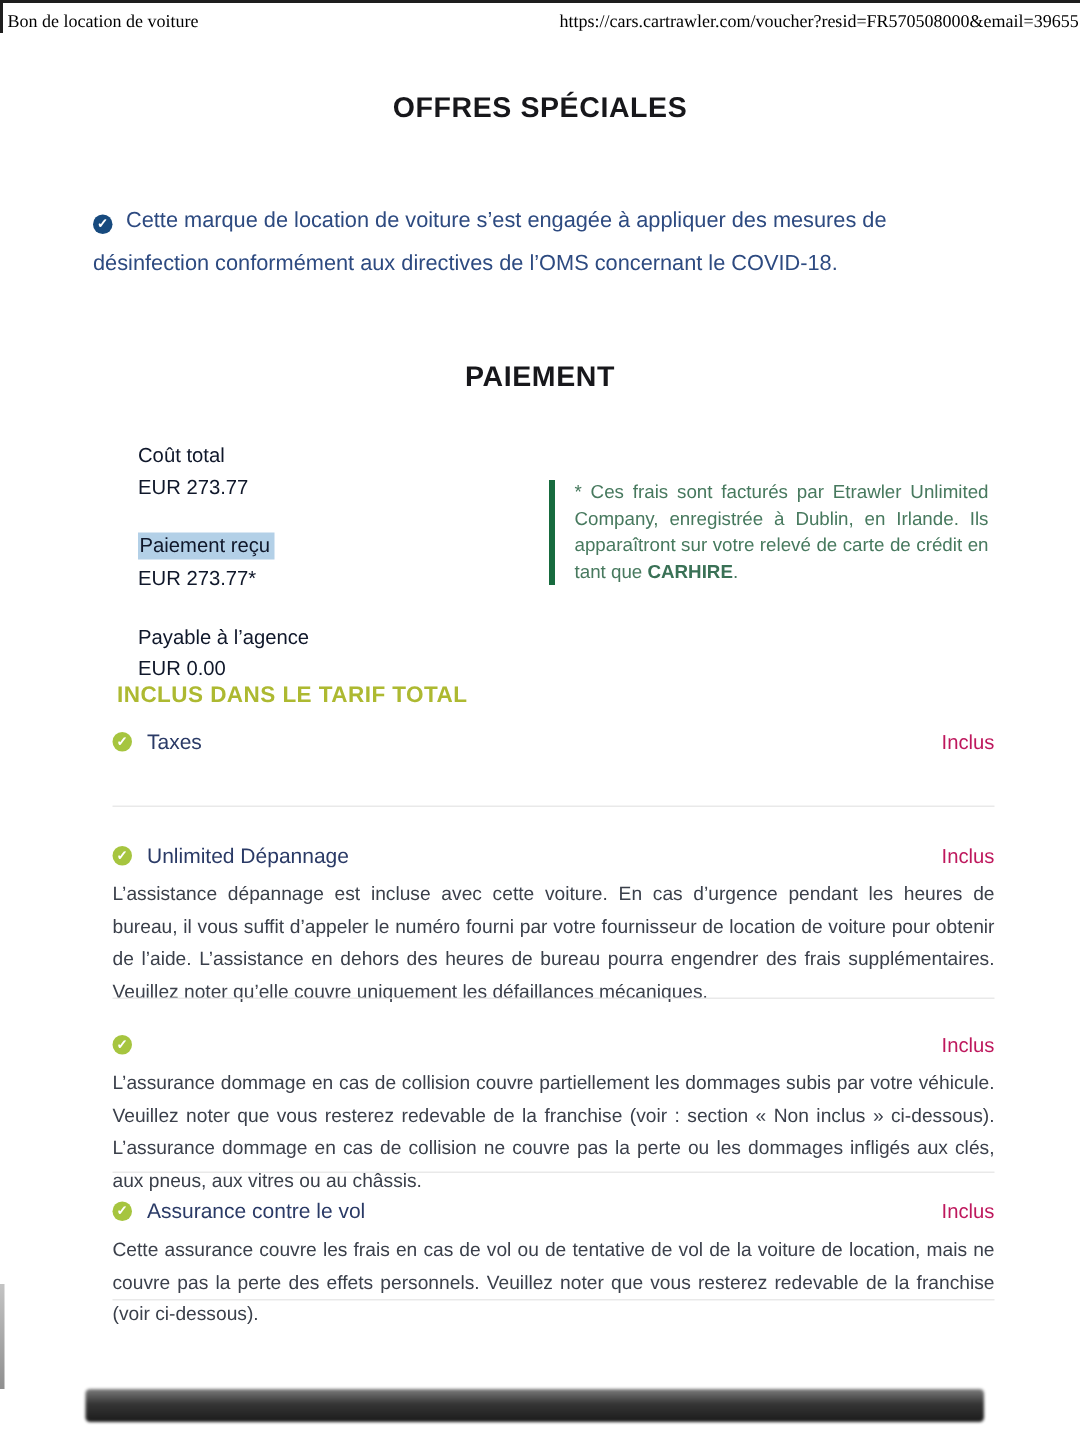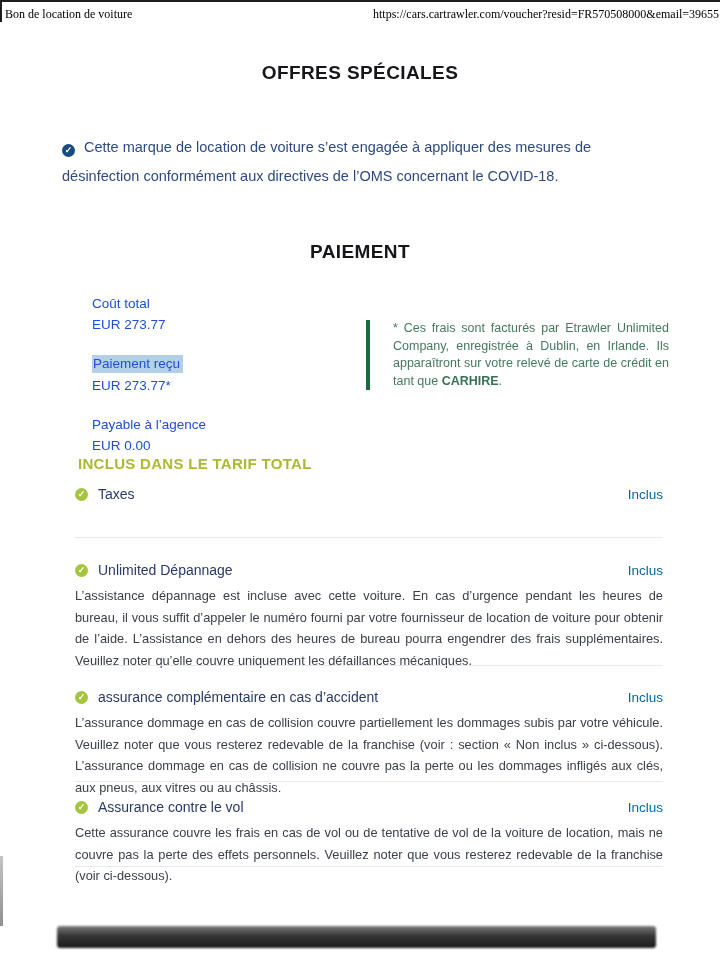--- a/index.html
+++ b/index.html
@@ -30,46 +30,46 @@
   .payment-heading { top: 241px; }
 
   
   .covid { top: 133px; left: 62px; width: 548px; font-size: 14.5px; line-height: 29px;
     color: #2d4a80; }
   .covid-icon { display: inline-block; width: 13px; height: 13px; border-radius: 50%;
     background: #174a7e; color: #fff; font-size: 9px; line-height: 13px; text-align: center;
     font-weight: 700; vertical-align: -1px; margin-right: 9px; }
 
   
-  .pay { left: 92px; font-size: 13.5px; color: #1d4ed8; white-space: nowrap; }
+  .pay { left: 92px; font-size: 13.5px; color: #0f172a; white-space: nowrap; }
   .pay-cout-label { top: 296px; }
   .pay-cout-value { top: 317px; }
   .pay-recu-label { top: 356px; }
   .pay-recu-label span { background: #b3d0e7; padding: 1px 3px 2px 1px; }
   .pay-recu-value { top: 378px; }
   .pay-payable-label { top: 417px; }
   .pay-payable-value { top: 438px; }
 
   .pay-note { top: 320px; left: 366px; width: 276px; border-left: 4px solid #176b3e;
-    padding-left: 23px; font-size: 12.5px; line-height: 17.5px; color: #47795e;
+    padding-left: 13px; font-size: 12.5px; line-height: 17.5px; color: #47795e;
     text-align: justify; }
   .pay-note b { color: #3a7156; }
 
   .included-heading { top: 455px; left: 78px; font-size: 15px; font-weight: 700;
     color: #adb931; letter-spacing: 0.3px; }
 
   
   .item { left: 75px; width: 588px; }
   .item-1 { top: 486px; } .item-2 { top: 562px; } .item-3 { top: 689px; } .item-4 { top: 799px; }
   .item-head { display: flex; align-items: center; }
   .check-icon { width: 13px; height: 13px; border-radius: 50%; background: #a6c53f;
     color: #fff; font-size: 9px; line-height: 13px; text-align: center; font-weight: 700;
     flex: none; }
   .item-title { margin-left: 10px; font-size: 14px; color: #2a3a66; }
-  .item-status { margin-left: auto; font-size: 13.5px; color: #0369a1; }
+  .item-status { margin-left: auto; font-size: 13.5px; color: #be185d; }
   .item-desc { margin-top: 7px; font-size: 12.8px; line-height: 21.5px; color: #3b404b;
     text-align: justify; }
 
   .divider { left: 75px; width: 588px; height: 1px; background: #e9e9e9; }
   .div-1 { top: 537px; } .div-2 { top: 665px; } .div-3 { top: 781px; } .div-4 { top: 866px; }
 
   
   .footer-bar { top: 926px; left: 57px; width: 599px; height: 22px; border-radius: 3px;
     background: linear-gradient(180deg, #757575, #2b2b2b 45%, #0f0f0f);
     filter: blur(1.2px); opacity: 0.95; }
@@ -122,21 +122,20 @@
         <span class="check-icon">✓</span>
         <span class="item-title">Unlimited Dépannage</span>
         <span class="item-status">Inclus</span>
       </div>
       <div class="item-desc">L’assistance dépannage est incluse avec cette voiture. En cas d’urgence pendant les heures de bureau, il vous suffit d’appeler le numéro fourni par votre fournisseur de location de voiture pour obtenir de l’aide. L’assistance en dehors des heures de bureau pourra engendrer des frais supplémentaires. Veuillez noter qu’elle couvre uniquement les défaillances mécaniques.</div>
     </div>
 
     <div class="abs item item-3">
       <div class="item-head">
         <span class="check-icon">✓</span>
-        <span class="item-title">assurance complémentaire en cas d’accident</span>
         <span class="item-status">Inclus</span>
       </div>
       <div class="item-desc">L’assurance dommage en cas de collision couvre partiellement les dommages subis par votre véhicule. Veuillez noter que vous resterez redevable de la franchise (voir : section « Non inclus » ci-dessous). L’assurance dommage en cas de collision ne couvre pas la perte ou les dommages infligés aux clés, aux pneus, aux vitres ou au châssis.</div>
     </div>
 
     <div class="abs item item-4">
       <div class="item-head">
         <span class="check-icon">✓</span>
         <span class="item-title">Assurance contre le vol</span>
         <span class="item-status">Inclus</span>

